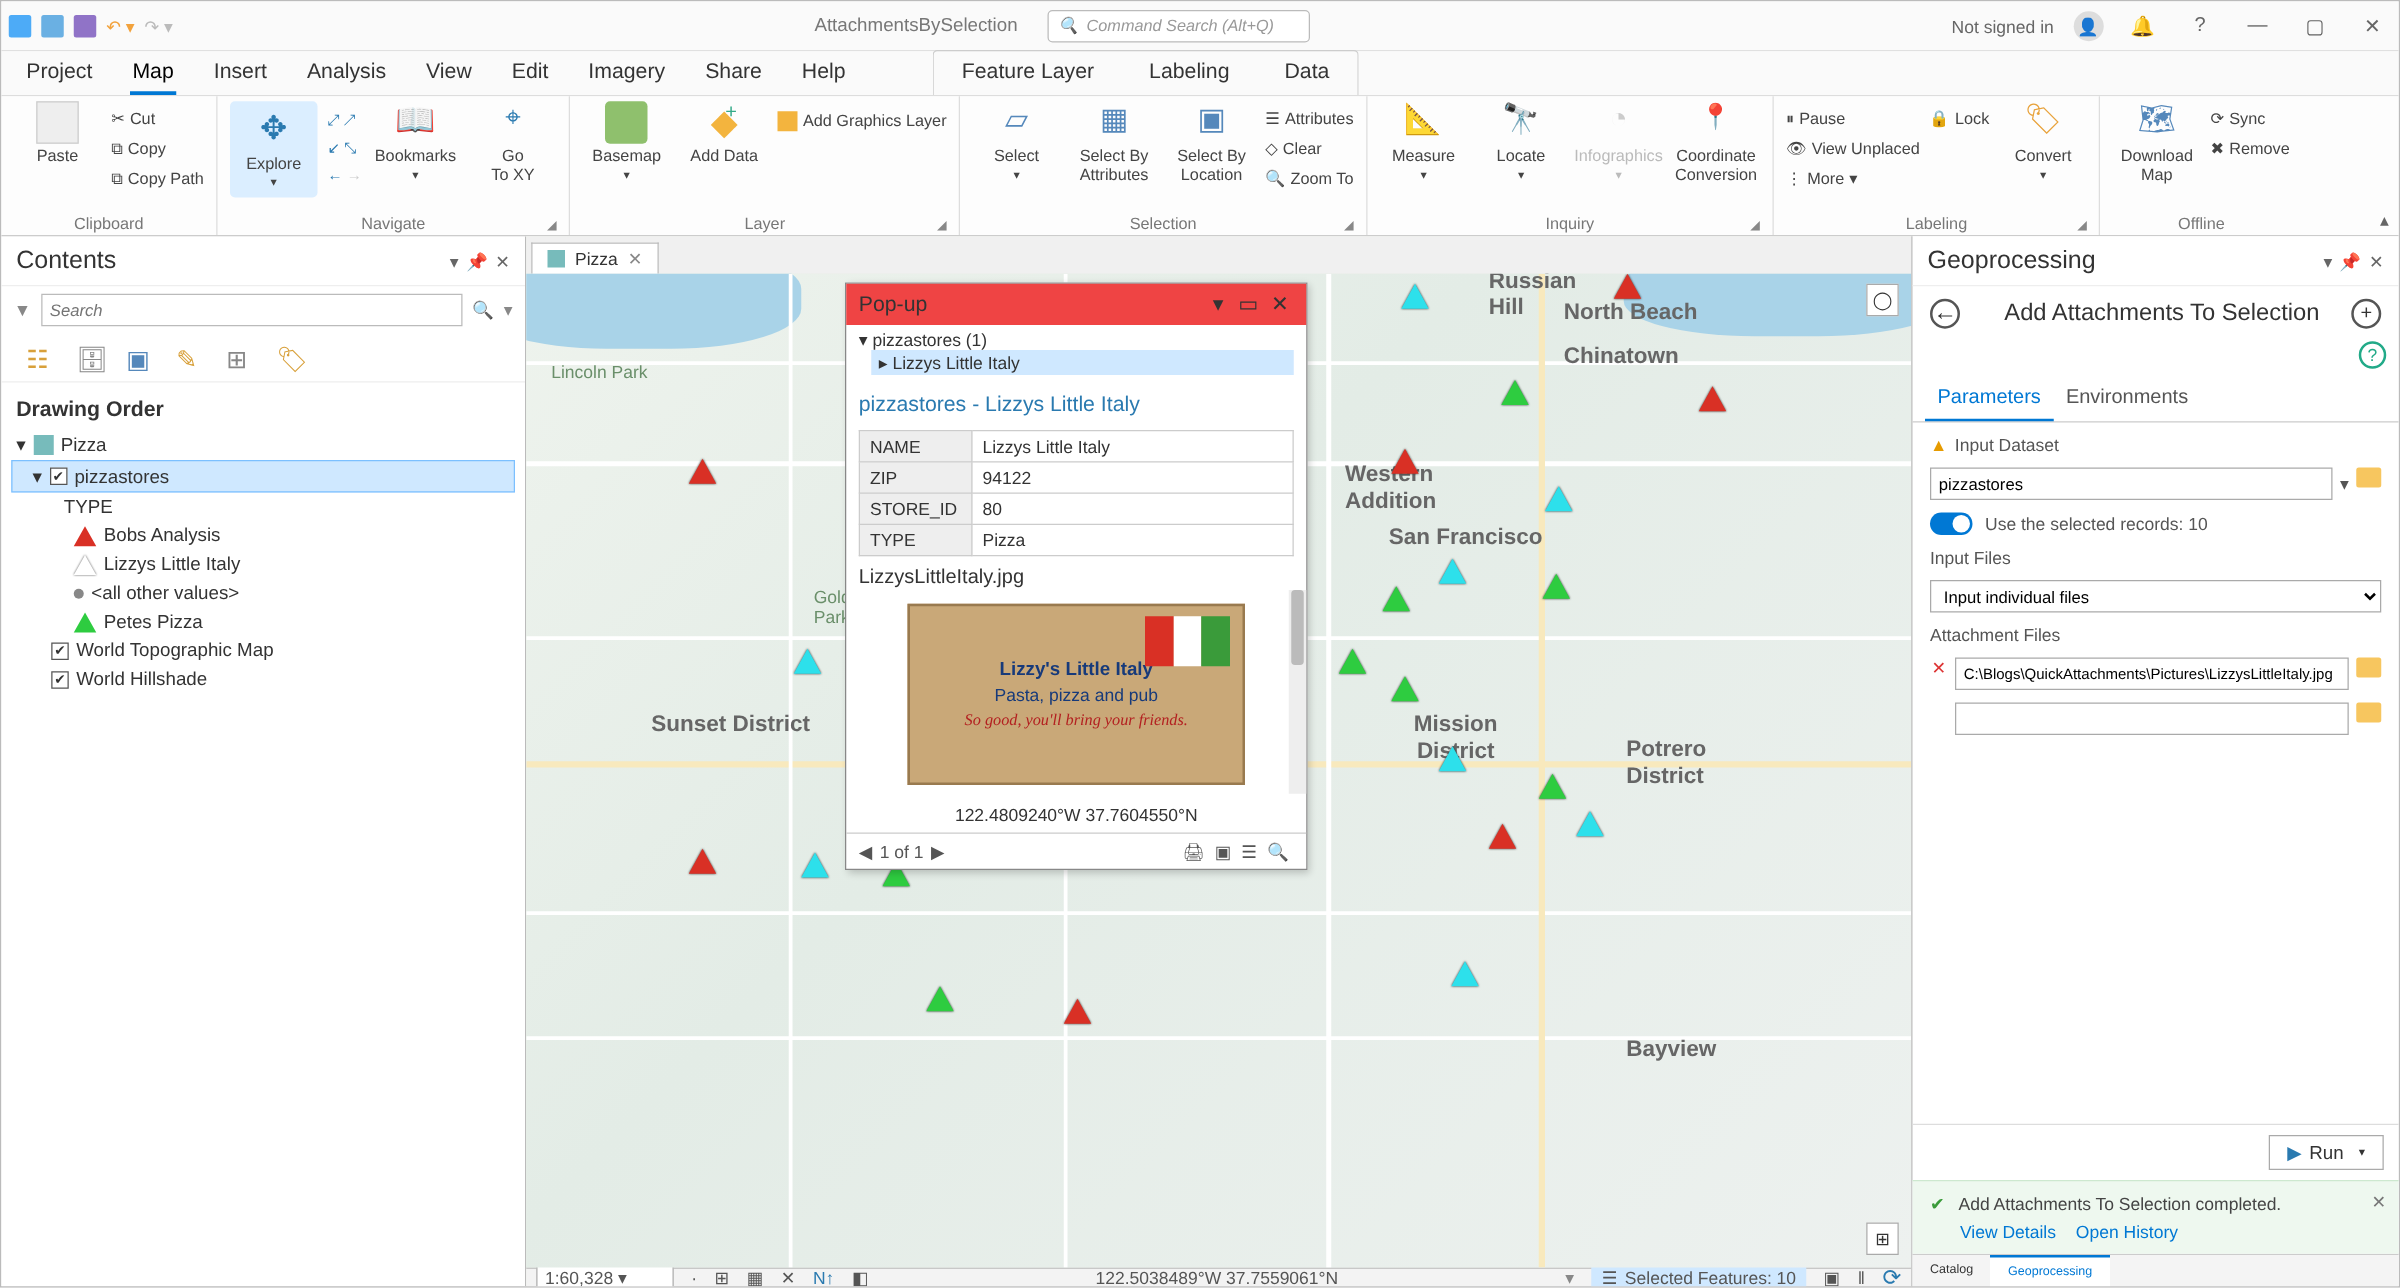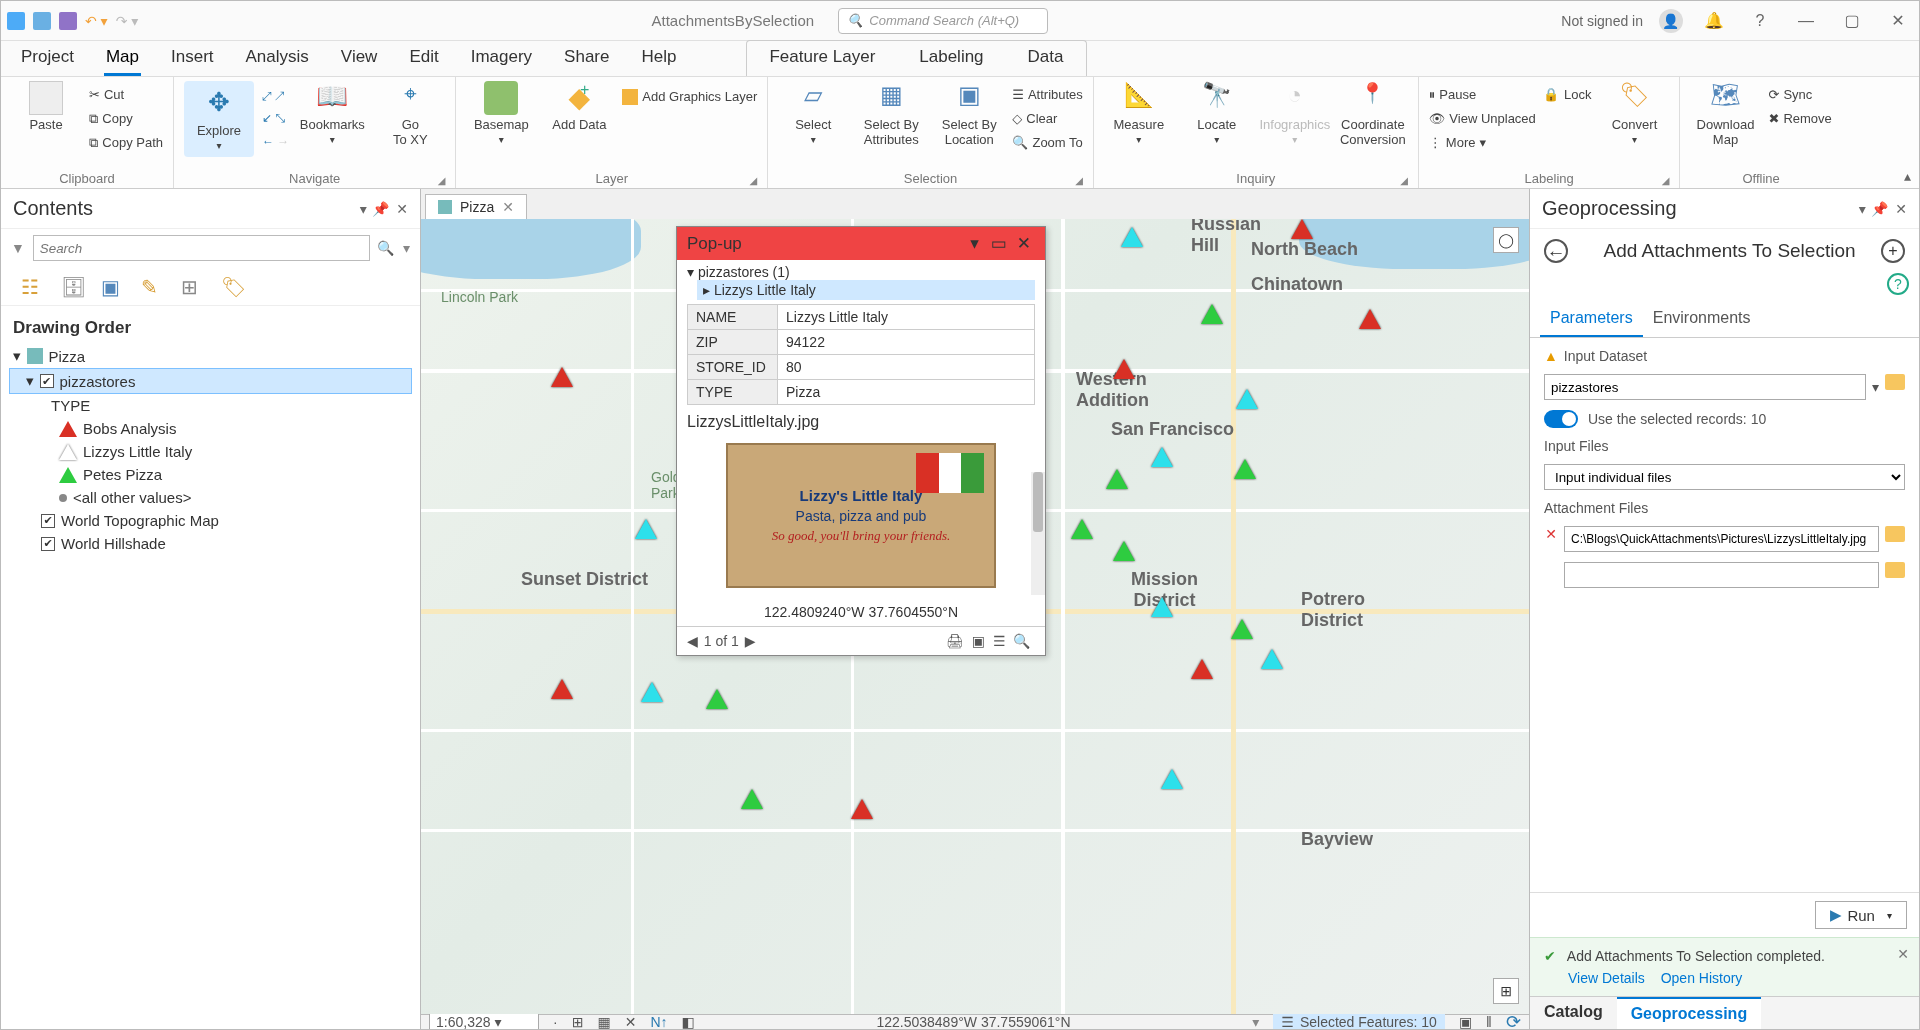--- a/index.html
+++ b/index.html
@@ -110,21 +110,21 @@
 .gpbody input,.gpbody select { flex:1; height:26px; border:1px solid #aaa; padding:0 6px; background:#fff;}
 .toggle { width:34px;height:18px;background:#0078d4;border-radius:9px;position:relative;}
 .toggle:after{content:"";position:absolute;right:2px;top:2px;width:14px;height:14px;background:#fff;border-radius:50%;}
 .folder { width:20px;height:16px;background:#f7c65f;border-radius:2px;}
 .runrow { border-top:1px solid #ddd; padding:8px 12px; display:flex; justify-content:flex-end;}
 .runbtn { border:1px solid #aaa; padding:4px 14px; display:flex; gap:6px; align-items:center; font-size:15px; background:#fff;}
 .msg { background:#eef8ef; border-top:1px solid #cde8cf; padding:10px 14px; position:relative; color:#444;}
 .msg .links a{ color:#0078d4; margin-right:12px; font-size:14px;}
 .msg .x { position:absolute; top:8px; right:10px; color:#777;}
 .bottomtabs { display:flex; background:#f4f4f4; border-top:1px solid #ccc;}
-.bottomtabs .bt { padding:6px 14px; font-size:16px;font-weight:bold;}
+.bottomtabs .bt { padding:6px 14px; font-size:10px;}
 .bottomtabs .bt.a { background:#fff; border-top:2px solid #0078d4; color:#0078d4;}
 .ribarrow { position:absolute; right:8px; bottom:4px; font-size:14px; color:#666;}
 .warn { color:#e69b00; font-size:14px;}
 .xr { color:#d33; font-size:14px; width:14px; text-align:center;}
 .plus { width:24px;height:24px;border:2px solid #555;border-radius:50%;display:inline-flex;align-items:center;justify-content:center;font-size:16px;}
 .help { width:22px;height:22px;border:2px solid #2a8;border-radius:50%;display:inline-flex;align-items:center;justify-content:center;color:#2a8;font-size:14px;}
 </style>
 </head>
 <body>
 
@@ -343,26 +343,26 @@
         </div>
       <div class="node ind3">
           <span class="tri red"></span>
           <span>Bobs Analysis</span>
         </div>
       <div class="node ind3">
           <span class="tri white"></span>
           <span>Lizzys Little Italy</span>
         </div>
       <div class="node ind3">
+          <span class="dot"></span>
+          <span>&lt;all other values&gt;</span>
+        </div>
+      <div class="node ind3">
           <span class="tri green"></span>
           <span>Petes Pizza</span>
-        </div>
-      <div class="node ind3">
-          <span class="dot"></span>
-          <span>&lt;all other values&gt;</span>
         </div>
       <div class="node ind1">
           <span style="width:10px"></span>
           <span class="cb">✔</span>
           <span>World Topographic Map</span>
         </div>
       <div class="node ind1">
           <span style="width:10px"></span>
           <span class="cb">✔</span>
           <span>World Hillshade</span>
@@ -445,20 +445,21 @@
             <span>Pop-up</span>
             <span class="sp"></span>
           <span style="margin:0 6px">▾</span>
           <span style="margin:0 6px">▭</span>
           <span style="margin:0 4px">✕</span>
         </div>
         <div class="list">
           <div>▾ <span>pizzastores (1)</span></div>
           <div class="sel">▸ <span>Lizzys Little Italy</span></div>
         </div>
+        <div class="title2">pizzastores - Lizzys Little Italy</div>
         <table>
           <tbody>
               <tr>
                 <td class="k">NAME</td>
                 <td>Lizzys Little Italy</td>
               </tr>
           <tr>
                 <td class="k">ZIP</td>
                 <td>94122</td>
               </tr>

